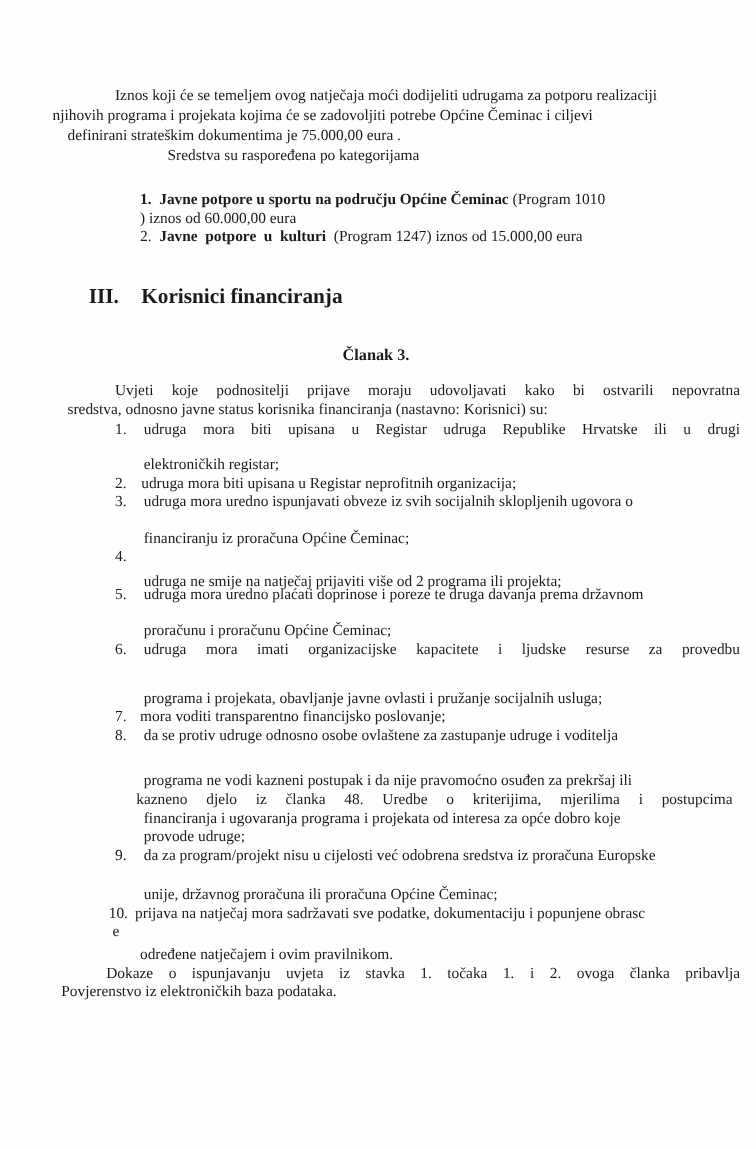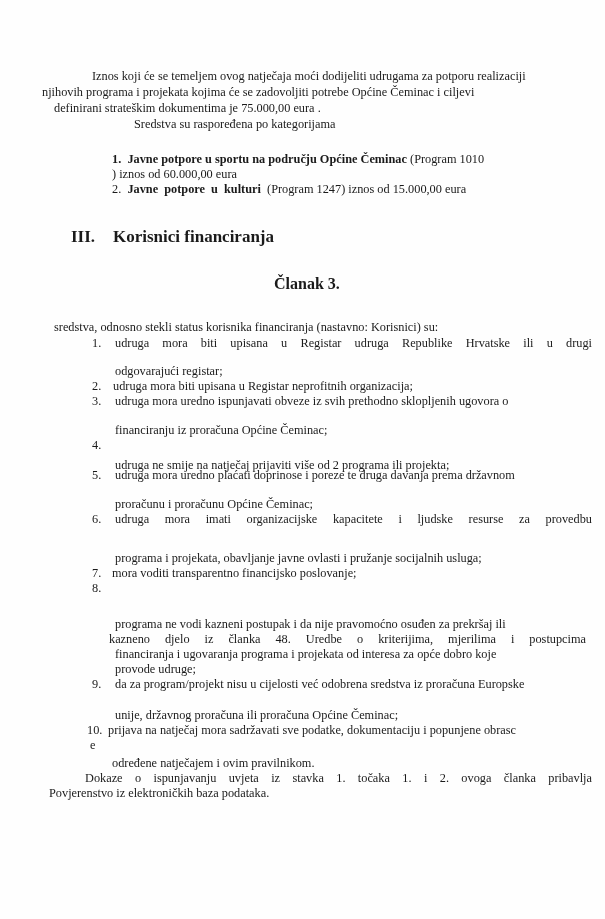--- a/index.html
+++ b/index.html
@@ -10,21 +10,21 @@
       font-family: "Liberation Serif", "DejaVu Serif", serif;
       color: #1a1a1a;
       font-size: 12.3px;
       line-height: 15px;
     }
     .ln { position: absolute; white-space: nowrap; }
     .just { text-align: justify; text-align-last: justify; white-space: normal; }
     .b { font-weight: bold; }
     .num { position: absolute; white-space: nowrap; }
     .heading-title { font-size: 17px; }
-    .clanak { font-size: 16px; font-weight: bold; }
+    .clanak { font-size: 13px; font-weight: bold; }
   </style>
 </head>
 <body>
 
 <div class="page">
 
   <div class="ln" style="left:92px; top:69px;">Iznos koji će se temeljem ovog natječaja moći dodijeliti udrugama za potporu realizaciji</div>
   <div class="ln" style="left:42px; top:85px;">njihovih programa i projekata kojima će se zadovoljiti potrebe Općine Čeminac i ciljevi</div>
   <div class="ln" style="left:54px; top:101px;">definirani strateškim dokumentima je 75.000,00 eura .</div>
   <div class="ln" style="left:92px; top:117px;margin-left:42px;">Sredstva su raspoređena po kategorijama</div>
@@ -39,48 +39,50 @@
     <span>2.</span>&nbsp;
     <span class="b" style="word-spacing:3px;">Javne potpore u kulturi</span>&nbsp;
     <span>(Program  1247) iznos od 15.000,00 eura</span>
   </div>
 
   <div class="ln b heading-title" style="left:71px; top:229px;">III.</div>
   <div class="ln b heading-title" style="left:113px; top:229px;">Korisnici financiranja</div>
 
   <div class="ln clanak" style="left:274px; top:276px;">Članak 3.</div>
 
-  <div class="ln" style="left:54px; top:320px;">sredstva, odnosno stekli status korisnika financiranja (nastavno: Korisnici) su:</div>
+  <div class="ln just" style="left:54px; top:305px; width:538px; padding-left:38px; box-sizing:border-box;">Uvjeti koje podnositelji prijave moraju udovoljavati kako bi ostvarili nepovratna</div>
+  <div class="ln" style="left:54px; top:320px;">sredstva, odnosno javne status korisnika financiranja (nastavno: Korisnici) su:</div>
 
   <div class="num" style="left:92px; top:336px;">1.</div>
   <div class="ln just" style="left:115px; top:336px; width:477px;">udruga mora biti upisana u Registar udruga Republike Hrvatske ili u drugi</div>
-  <div class="ln" style="left:115px; top:364px;">odgovarajući registar;</div>
+  <div class="ln" style="left:115px; top:364px;">elektroničkih registar;</div>
 
   <div class="num" style="left:92px; top:379px;">2.</div>
   <div class="ln" style="left:113px; top:379px;text-align:center;">udruga mora biti upisana u Registar neprofitnih organizacija;</div>
 
   <div class="num" style="left:92px; top:394px;">3.</div>
-  <div class="ln" style="left:115px; top:394px;">udruga mora uredno ispunjavati obveze iz svih prethodno sklopljenih ugovora o</div>
+  <div class="ln" style="left:115px; top:394px;">udruga mora uredno ispunjavati obveze iz svih socijalnih sklopljenih ugovora o</div>
   <div class="ln" style="left:115px; top:423px;">financiranju iz proračuna Općine Čeminac;</div>
 
   <div class="num" style="left:92px; top:438px;">4.</div>
   <div class="ln" style="left:115px; top:438px;margin-top:20px;">udruga ne smije na natječaj prijaviti više od 2 programa ili projekta;</div>
 
   <div class="num" style="left:92px; top:468px;">5.</div>
   <div class="ln" style="left:115px; top:468px;">udruga mora uredno plaćati doprinose i poreze te druga davanja prema državnom</div>
   <div class="ln" style="left:115px; top:497px;">proračunu i proračunu Općine Čeminac;</div>
 
   <div class="num" style="left:92px; top:512px;">6.</div>
   <div class="ln just" style="left:115px; top:512px; width:477px;">udruga mora imati organizacijske kapacitete i ljudske resurse za provedbu</div>
   <div class="ln" style="left:115px; top:551px;">programa i projekata, obavljanje javne ovlasti i pružanje socijalnih usluga;</div>
 
   <div class="num" style="left:92px; top:566px;">7.</div>
   <div class="ln" style="left:112px; top:566px;">mora voditi transparentno financijsko poslovanje;</div>
 
   <div class="num" style="left:92px; top:581px;">8.</div>
+  <div class="ln" style="left:115px; top:581px;">da se protiv udruge odnosno osobe ovlaštene za zastupanje udruge i voditelja</div>
   <div class="ln" style="left:115px; top:617px;">programa ne vodi kazneni postupak i da nije pravomoćno osuđen za prekršaj ili</div>
   <div class="ln just" style="left:109px; top:632px; width:477px;">kazneno djelo iz članka 48. Uredbe o kriterijima, mjerilima i postupcima</div>
   <div class="ln" style="left:115px; top:647px;">financiranja i ugovaranja programa i projekata od interesa za opće dobro koje</div>
   <div class="ln" style="left:115px; top:662px;">provode udruge;</div>
 
   <div class="num" style="left:92px; top:677px;">9.</div>
   <div class="ln" style="left:115px; top:677px;">da za program/projekt nisu u cijelosti već odobrena sredstva iz proračuna Europske</div>
   <div class="ln" style="left:115px; top:708px;">unije, državnog proračuna ili proračuna Općine Čeminac;</div>
 
   <div class="num" style="left:87px; top:723px;">10.</div>

